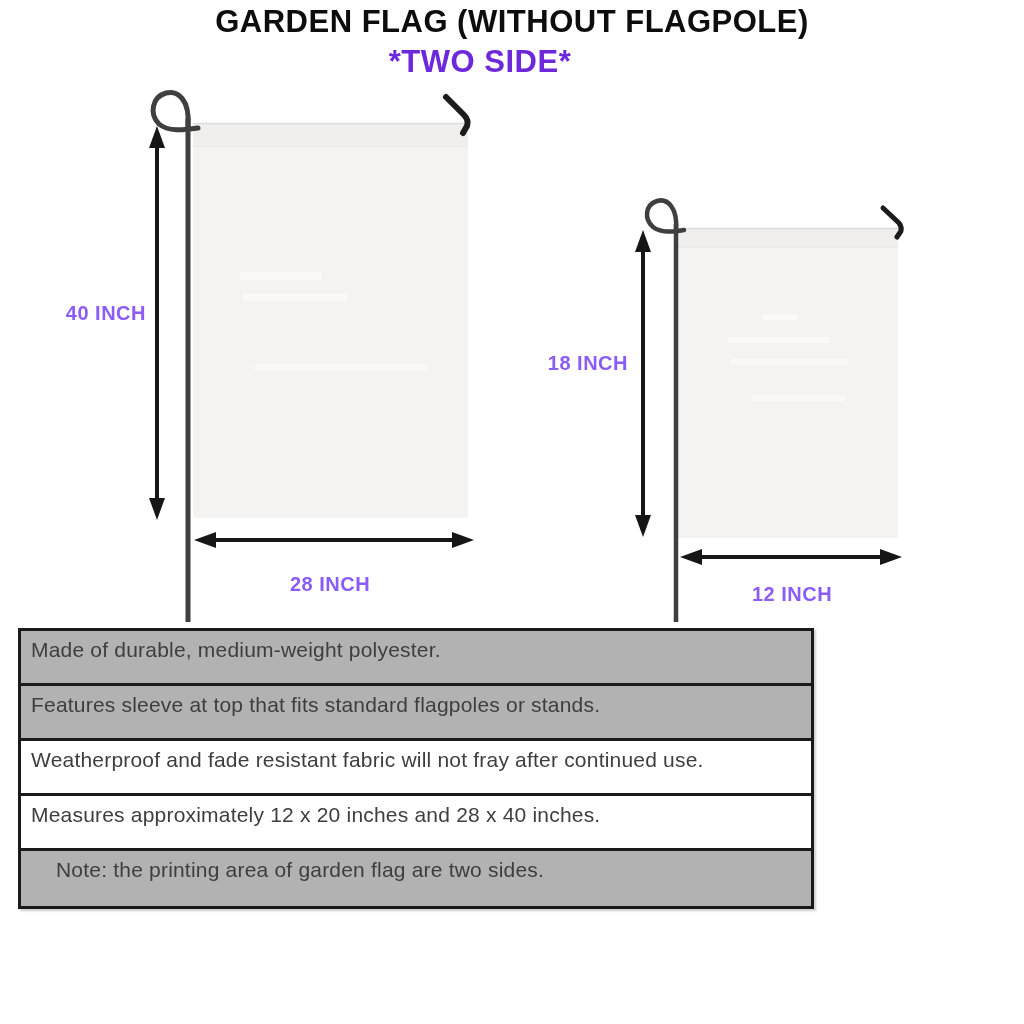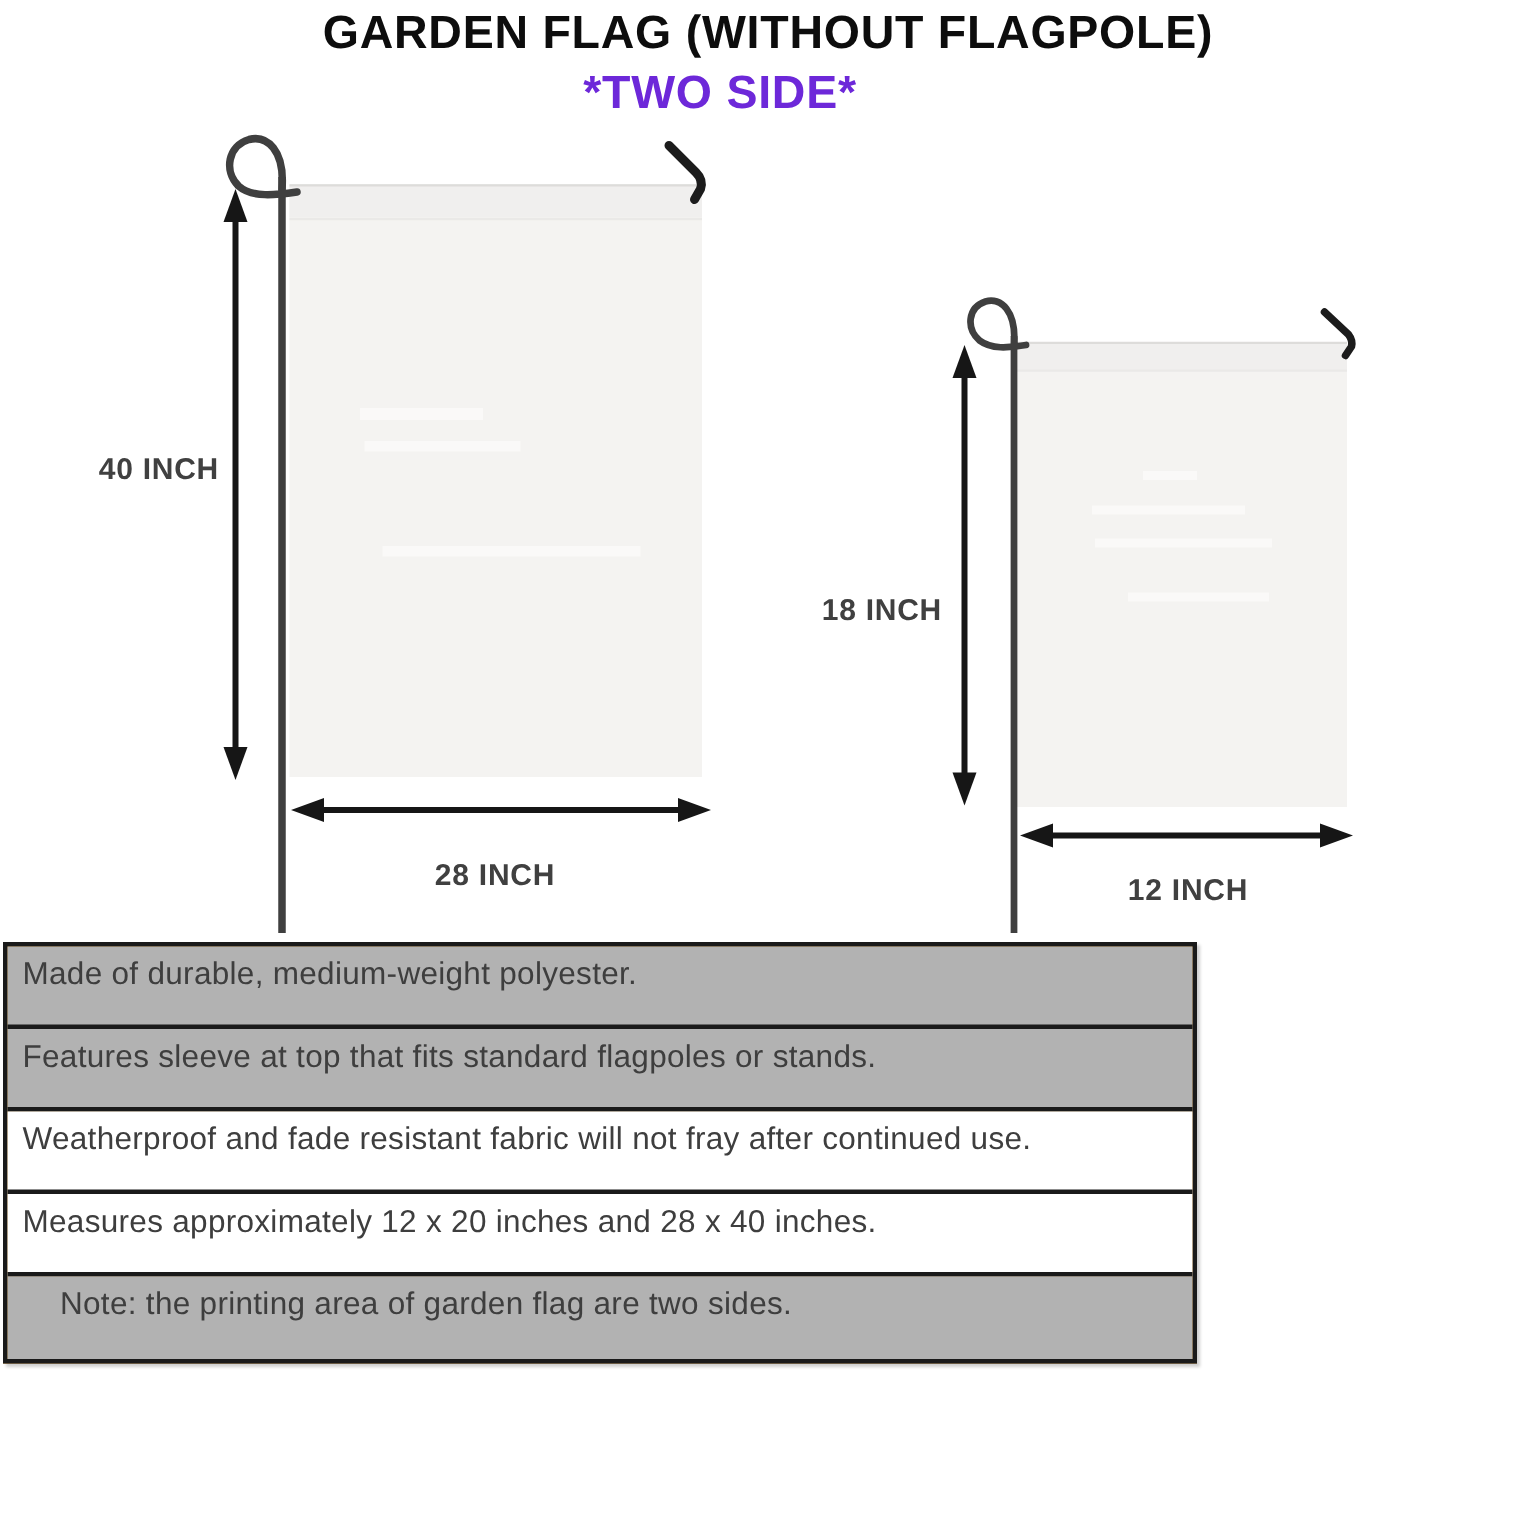--- a/index.html
+++ b/index.html
@@ -37,34 +37,34 @@
     position: absolute;
     top: 0; left: 0;
     width: 1024px;
     height: 1024px;
   }
   .dim-label {
     position: absolute;
     font-size: 20px;
     font-weight: bold;
     letter-spacing: 0.5px;
-    color: #404040;
+    color: #8b5cf6;
     line-height: 1;
   }
   .dim-label.right-align { text-align: right; }
   .dim-label.center-align { text-align: center; }
   .feature-table {
     position: absolute;
-    left: 2px;
+    left: 18px;
     top: 628px;
     width: 796px;
     box-sizing: border-box;
     border: 3px solid #1a1a1a;
     box-shadow: 2px 2px 2px #cfcfcf;
-    background: #a16207;
+    background: #84cc16;
   }
   .feature-row {
     height: 55px;
     box-sizing: border-box;
     padding: 5px 10px 0 10px;
     border-bottom: 3px solid #1a1a1a;
     font-size: 21px;
     letter-spacing: 0.2px;
     color: #3e3e3e;
     line-height: 1.3;
@@ -132,21 +132,21 @@
       <g>
         <line x1="698" y1="557" x2="884" y2="557" stroke="#161616" stroke-width="4"></line>
         <polygon points="680,557 702,549 702,565" fill="#161616"></polygon>
         <polygon points="902,557 880,549 880,565" fill="#161616"></polygon>
       </g>
     </g>
   </svg>
 
   <div class="dim-label right-align" style="left:36px; top:303px; width:110px;">40 INCH</div>
   <div class="dim-label center-align" style="left:230px; top:548px; width:200px;margin-top:26px;">28 INCH</div>
-  <div class="dim-label right-align" style="left:520px; top:353px; width:108px;margin-top:44px;">18 INCH</div>
+  <div class="dim-label right-align" style="left:520px; top:353px; width:108px;">18 INCH</div>
   <div class="dim-label center-align" style="left:692px; top:564px; width:200px;margin-top:20px;">12 INCH</div>
 
   <div class="feature-table">
     <div class="feature-row gray">
       <span>Made of durable, medium-weight polyester.</span>
     </div>
     <div class="feature-row gray">
       <span>Features sleeve at top that fits standard flagpoles or stands.</span>
     </div>
     <div class="feature-row white">

